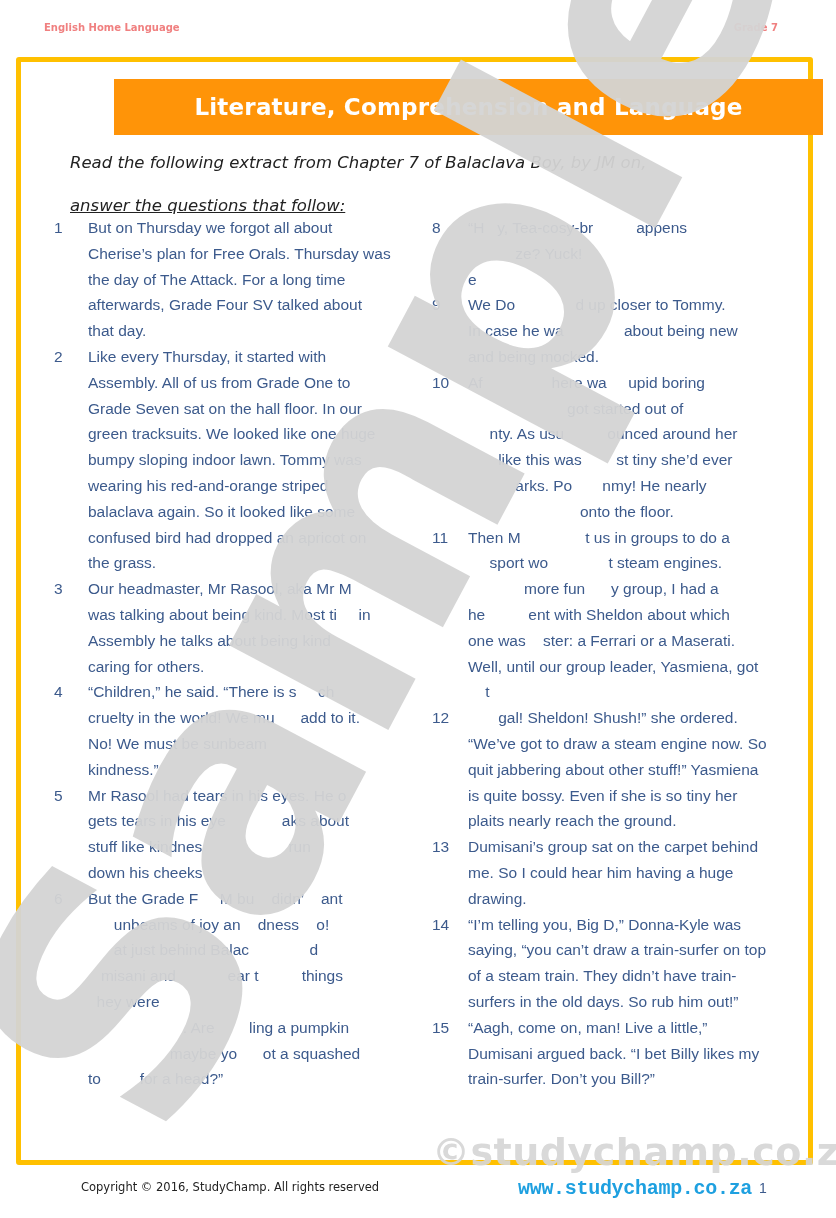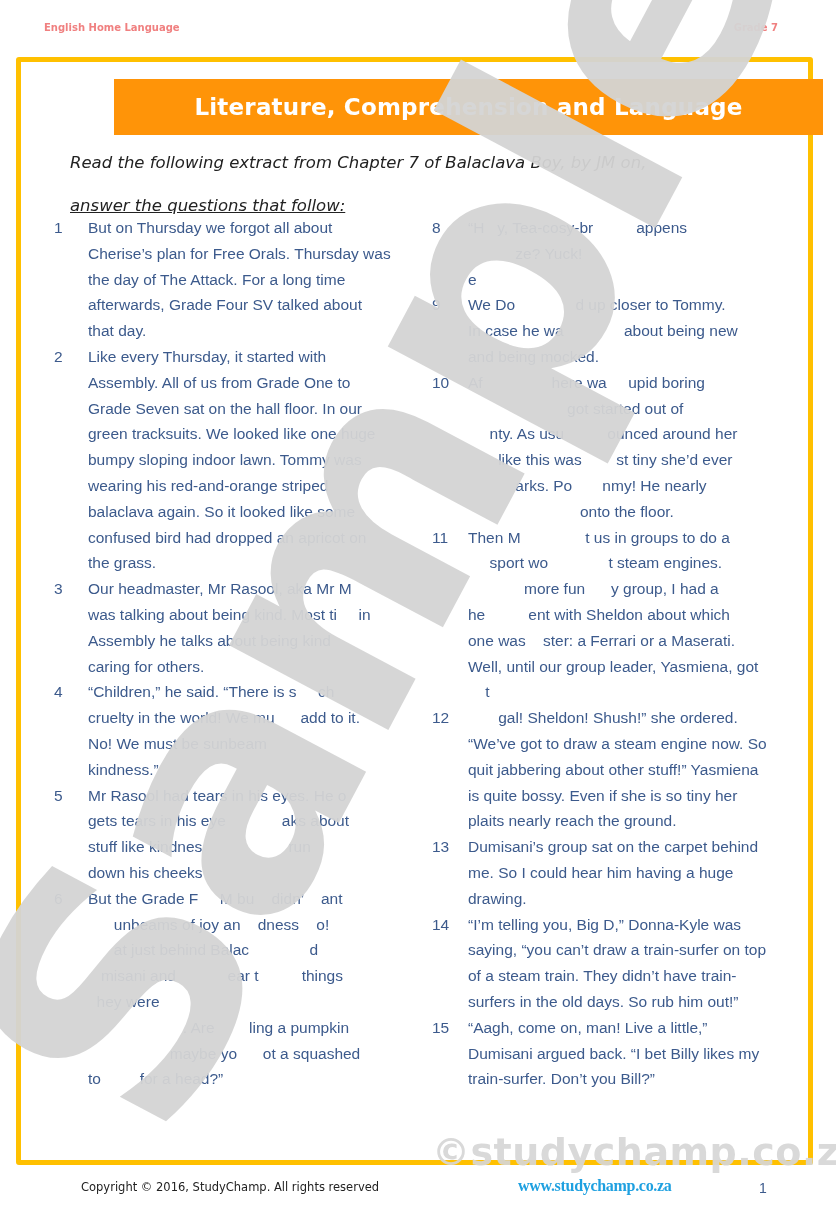--- a/index.html
+++ b/index.html
@@ -16,21 +16,21 @@
   .col-left { left: 44px; }
   .col-right { left: 424px; width: 380px; }
   .para { display: flex; }
   .pnum { width: 44px; flex: 0 0 44px; color: #3c5a8c; font-family: "Liberation Sans", sans-serif; font-size: 15.5px; line-height: 25.8px; padding-left: 10px; box-sizing: border-box; }
   .col-right .pnum { padding-left: 8px; }
   .ptext { flex: 1; }
   .line { display: block; color: #3c5a8c; font-family: "Liberation Sans", sans-serif; font-size: 15.5px; line-height: 25.8px; white-space: pre; }
   .u { text-decoration-thickness: 2px; text-underline-offset: 3px; }
   .watermark { position: absolute; left: 0; top: 0; width: 836px; height: 1218px; pointer-events: none; }
   .footer-copy { position: absolute; left: 44px; top: 1180px; font-family: "DejaVu Sans", sans-serif; font-size: 11.5px; color: #222222; margin-left: 37px; }
-  .footer-url { position: absolute; left: 518px; top: 1177px; font-family: Liberation Serif, serif; font-weight: bold; font-size: 16px; color: #1ea0e0; letter-spacing: -0.3px; }
+  .footer-url { position: absolute; left: 518px; top: 1177px; font-family: Liberation Mono, monospace; font-weight: bold; font-size: 20px; color: #1ea0e0; letter-spacing: -0.3px; }
   .footer-page { position: absolute; left: 759px; top: 1180px; font-family: "Liberation Sans", sans-serif; font-size: 14px; color: #3c5a8c; }
   .wm-url { position: absolute; left: 432px; top: 1130px; font-family: "DejaVu Sans", sans-serif; font-weight: bold; font-size: 38px; color: #d6d6d6; opacity: 0.92; letter-spacing: 0.5px; white-space: nowrap; }
 </style>
 </head>
 <body>
 
 <div class="hdr hdr-left">English Home Language</div>
 <div class="hdr hdr-right">Grade 7</div>
 
 <div class="frame"></div>

